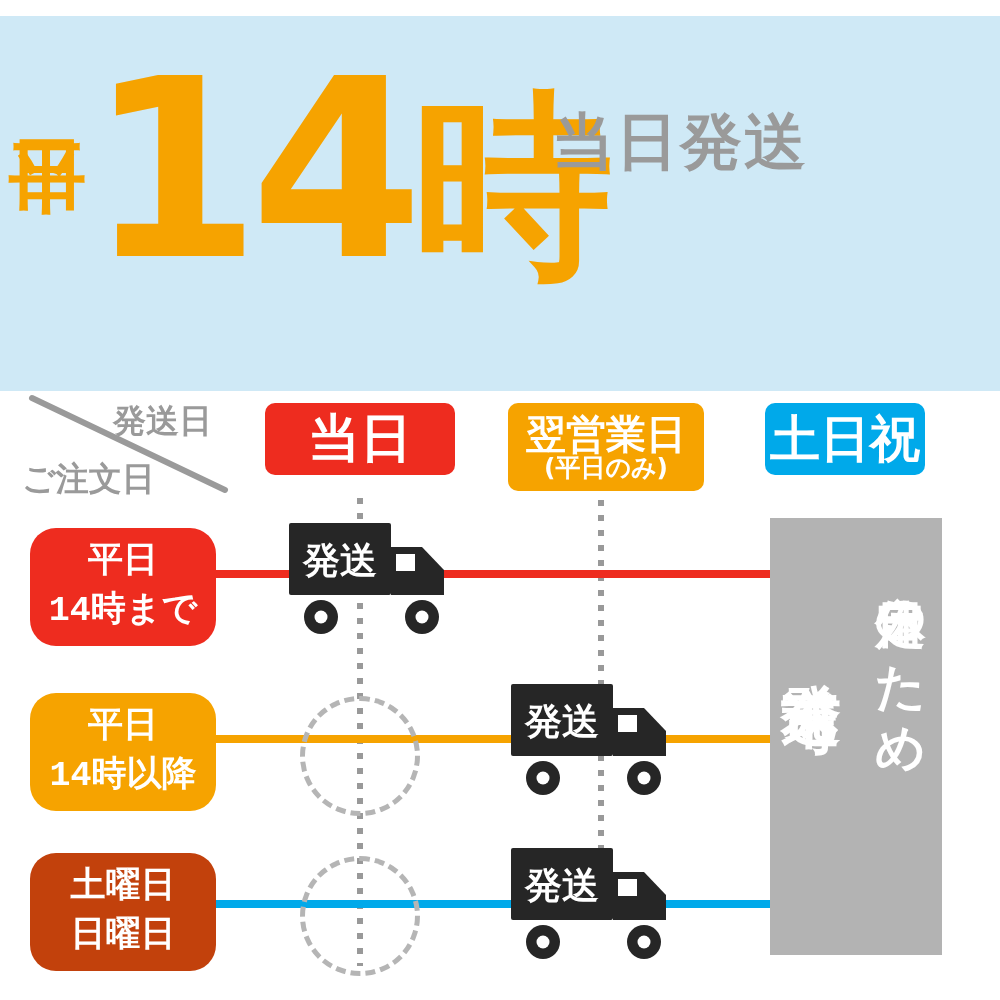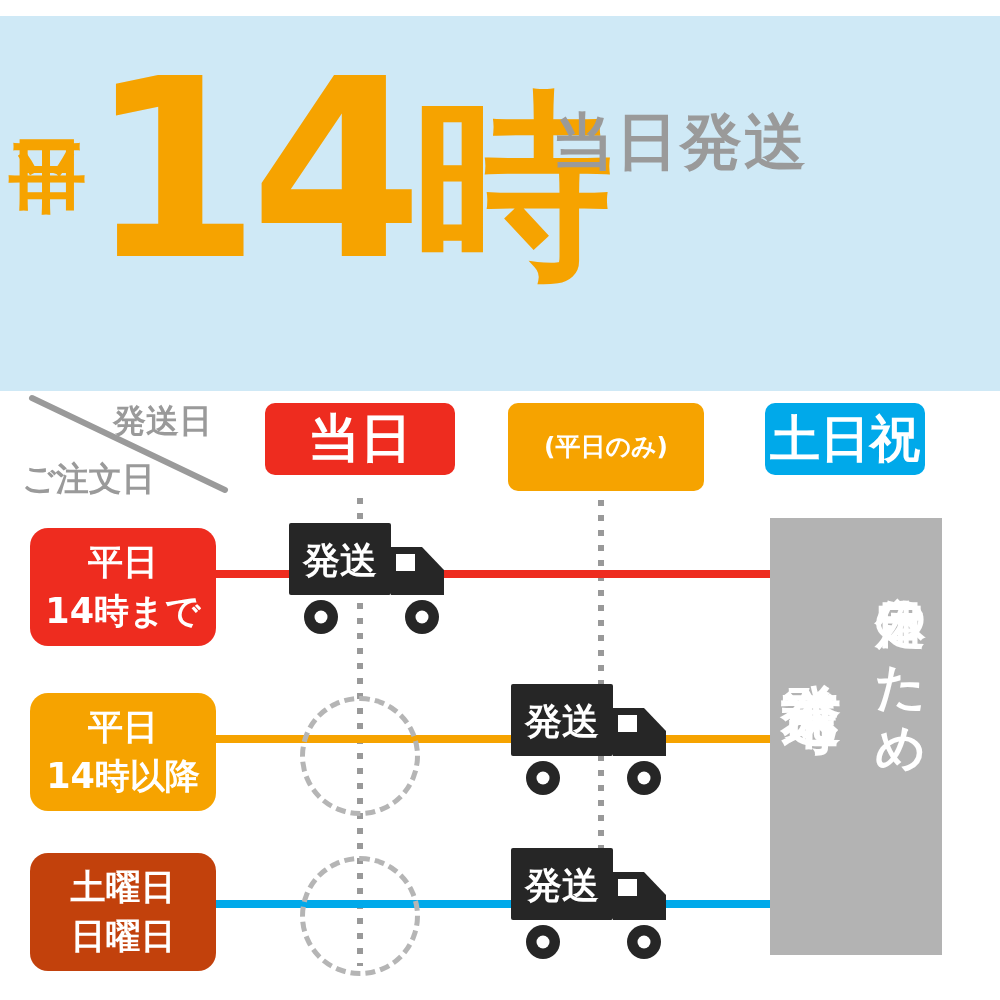--- a/index.html
+++ b/index.html
@@ -28,23 +28,23 @@
   .col-next .sub  { font-size:25px; line-height:1.05; }
   .col-weekend { left:765px; top:403px; width:160px; height:72px; background:#00a9ea; font-size:50px; }
 
   
   .vdot { position:absolute; width:6px; z-index:0;
           background:repeating-linear-gradient(to bottom, #999999 0 6px, transparent 6px 15px); }
   .vdot-1 { left:357px; top:498px; height:468px; }
   .vdot-2 { left:598px; top:500px; height:352px; }
 
   
-  .pill { position:absolute; left:30px; width:186px; height:118px; border-radius:18px; color:#fff;
+  .pill { position:absolute; left:30px; width:186px; height:118px; border-radius:26px; color:#fff;
           display:flex; flex-direction:column; align-items:center; justify-content:center; z-index:3;
-          font-size:35px; line-height:1.4; text-align:center; }
+          font-size:35px; line-height:1.4; text-align:center;font-family:Liberation Mono, monospace; }
   .pill-1 { top:528px; background:#ee2c1f; }
   .pill-2 { top:693px; background:#f6a300; }
   .pill-3 { top:853px; background:#c2410c; }
 
   
   .hline { position:absolute; left:214px; width:558px; height:8px; z-index:1; }
   .hline-1 { top:570px; background:#ee2c1f; }
   .hline-2 { top:735px; background:#f6a300; }
   .hline-3 { top:900px; background:#00a9ea; }
 
@@ -81,20 +81,21 @@
   <svg class="legend-svg" viewBox="0 0 235 115">
     <line x1="12" y1="6" x2="205" y2="98" stroke="#9a9a9a" stroke-width="6" stroke-linecap="round"></line>
     <text x="93" y="40" font-size="33" font-weight="bold" fill="#9a9a9a">発送日</text>
     <text x="2" y="98" font-size="33" font-weight="bold" fill="#9a9a9a">ご注文日</text>
   </svg>
 
   <div class="col-header col-same">
     <span>当日</span>
   </div>
   <div class="col-header col-next">
+    <span class="main">翌営業日</span>
     <span class="sub">(平日のみ)</span>
   </div>
   <div class="col-header col-weekend">
     <span>土日祝</span>
   </div>
 
   <div class="vdot vdot-1"></div>
   <div class="vdot vdot-2"></div>
 
   <div class="pill pill-1">

